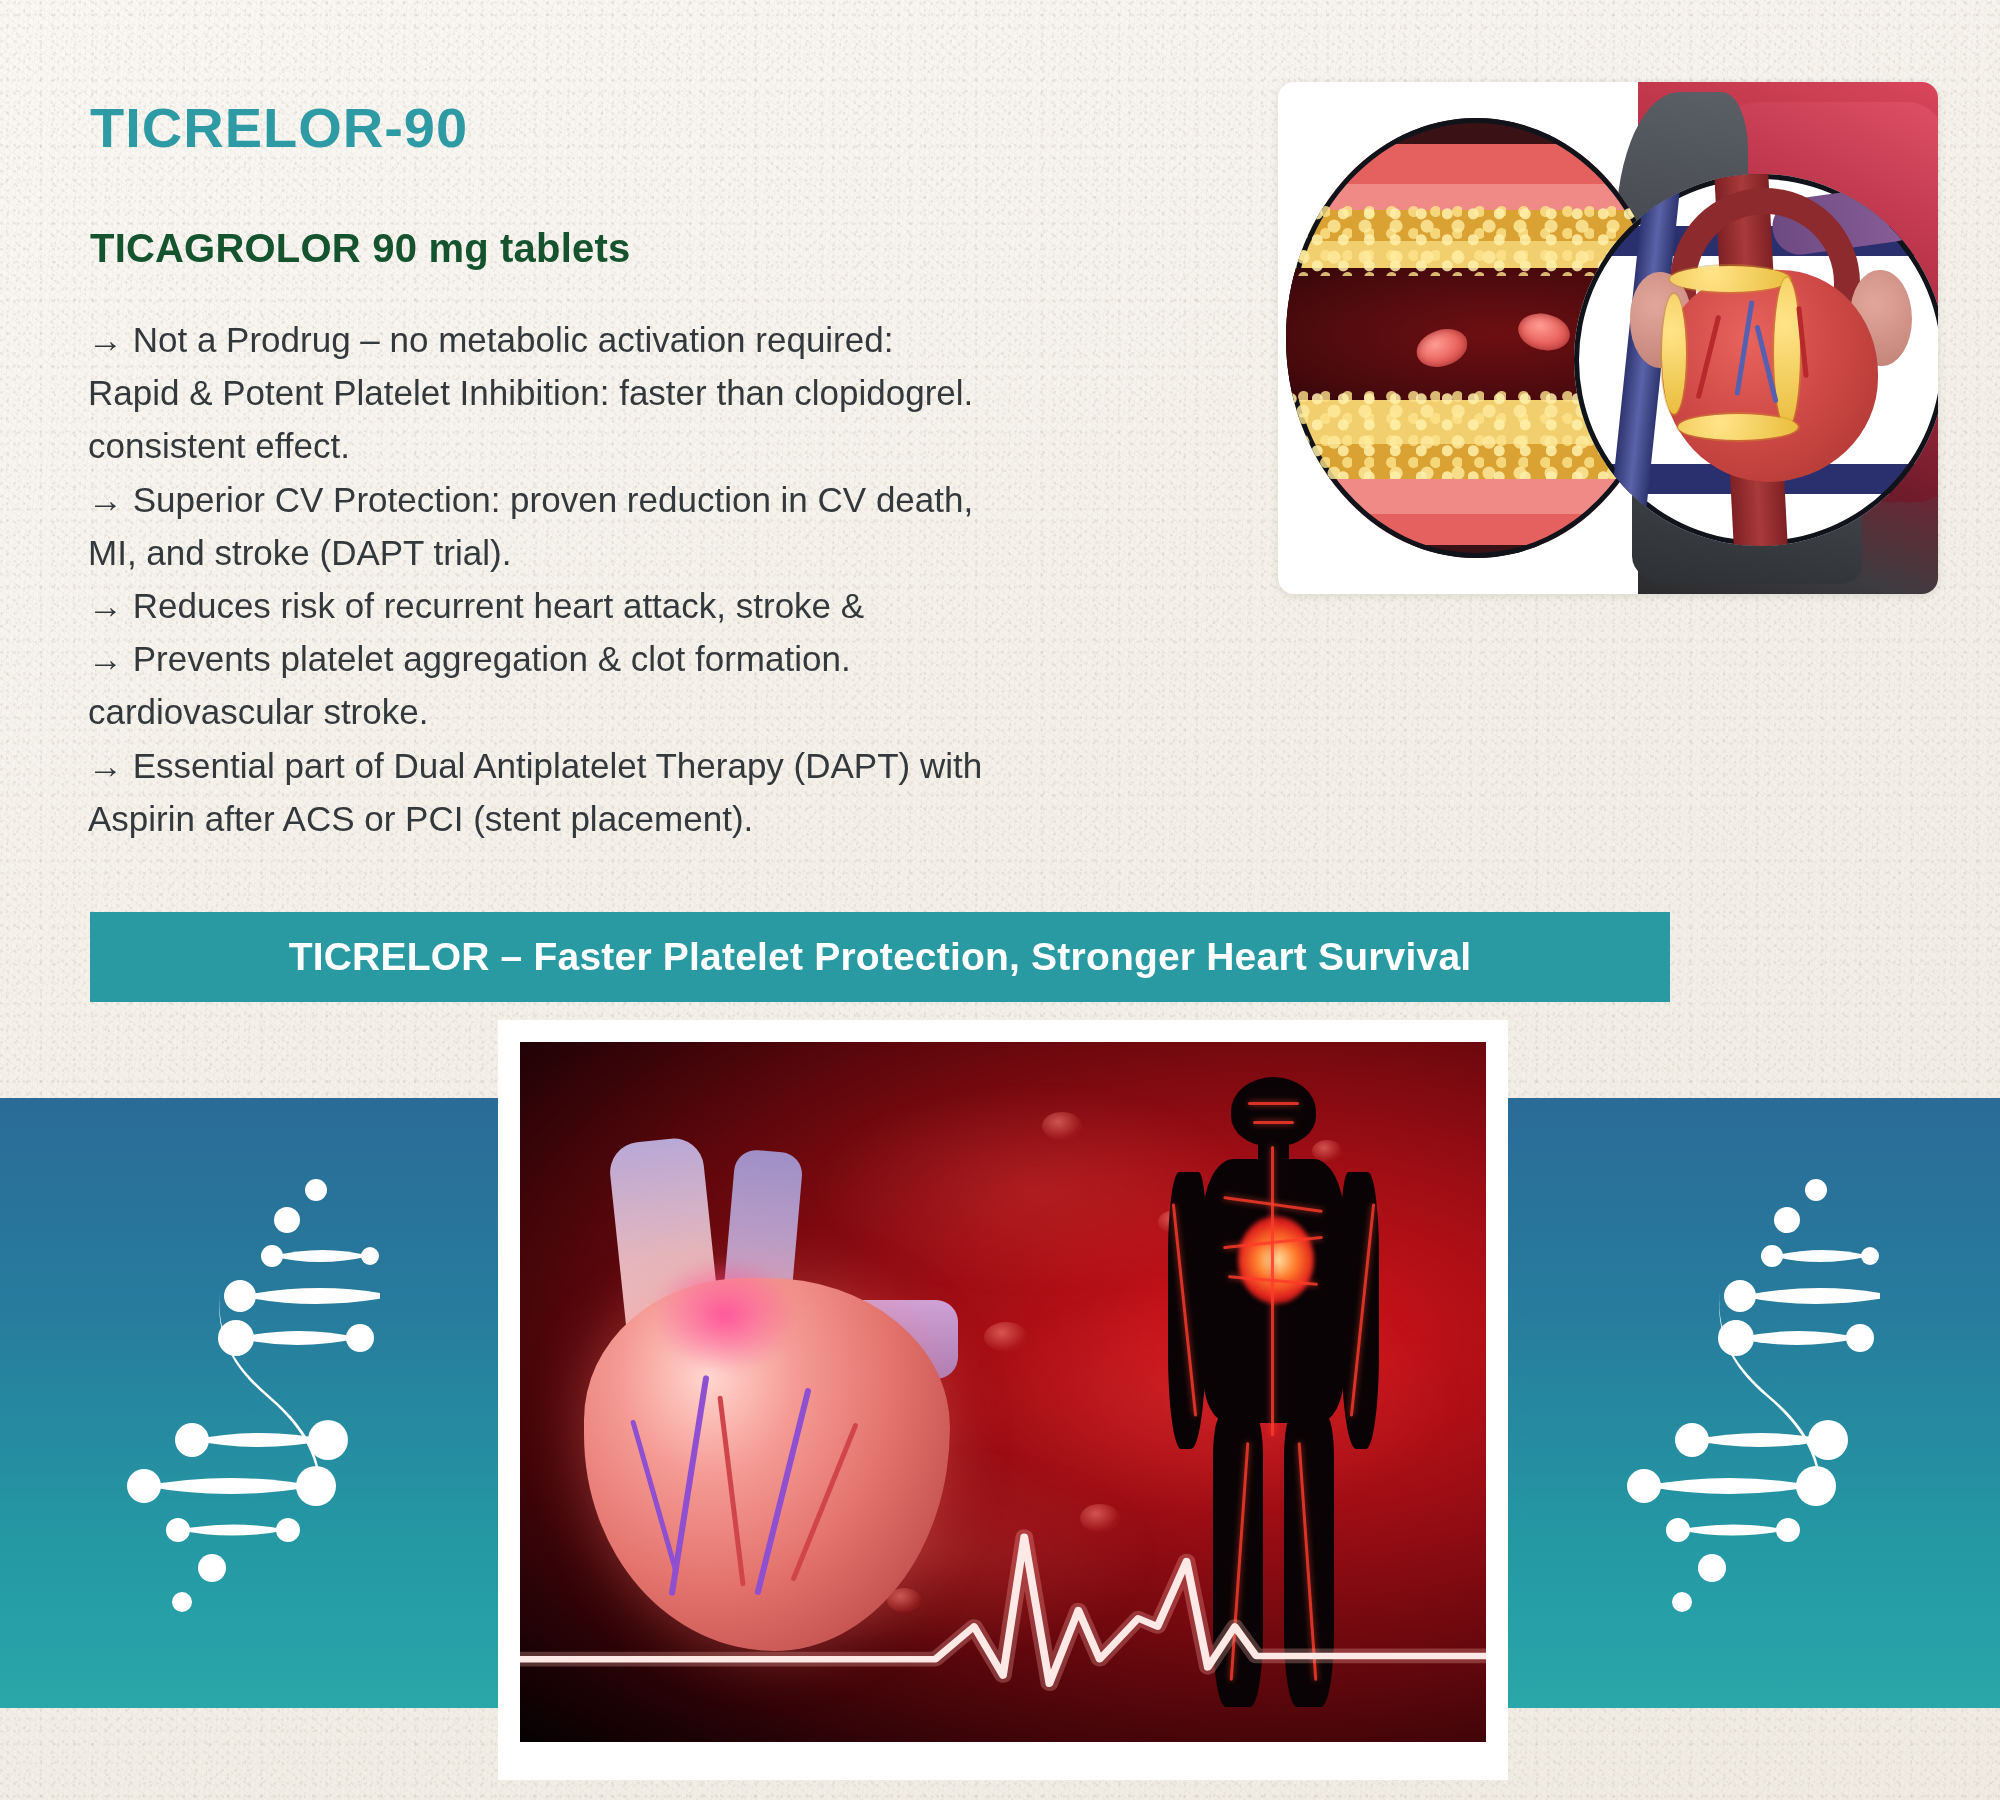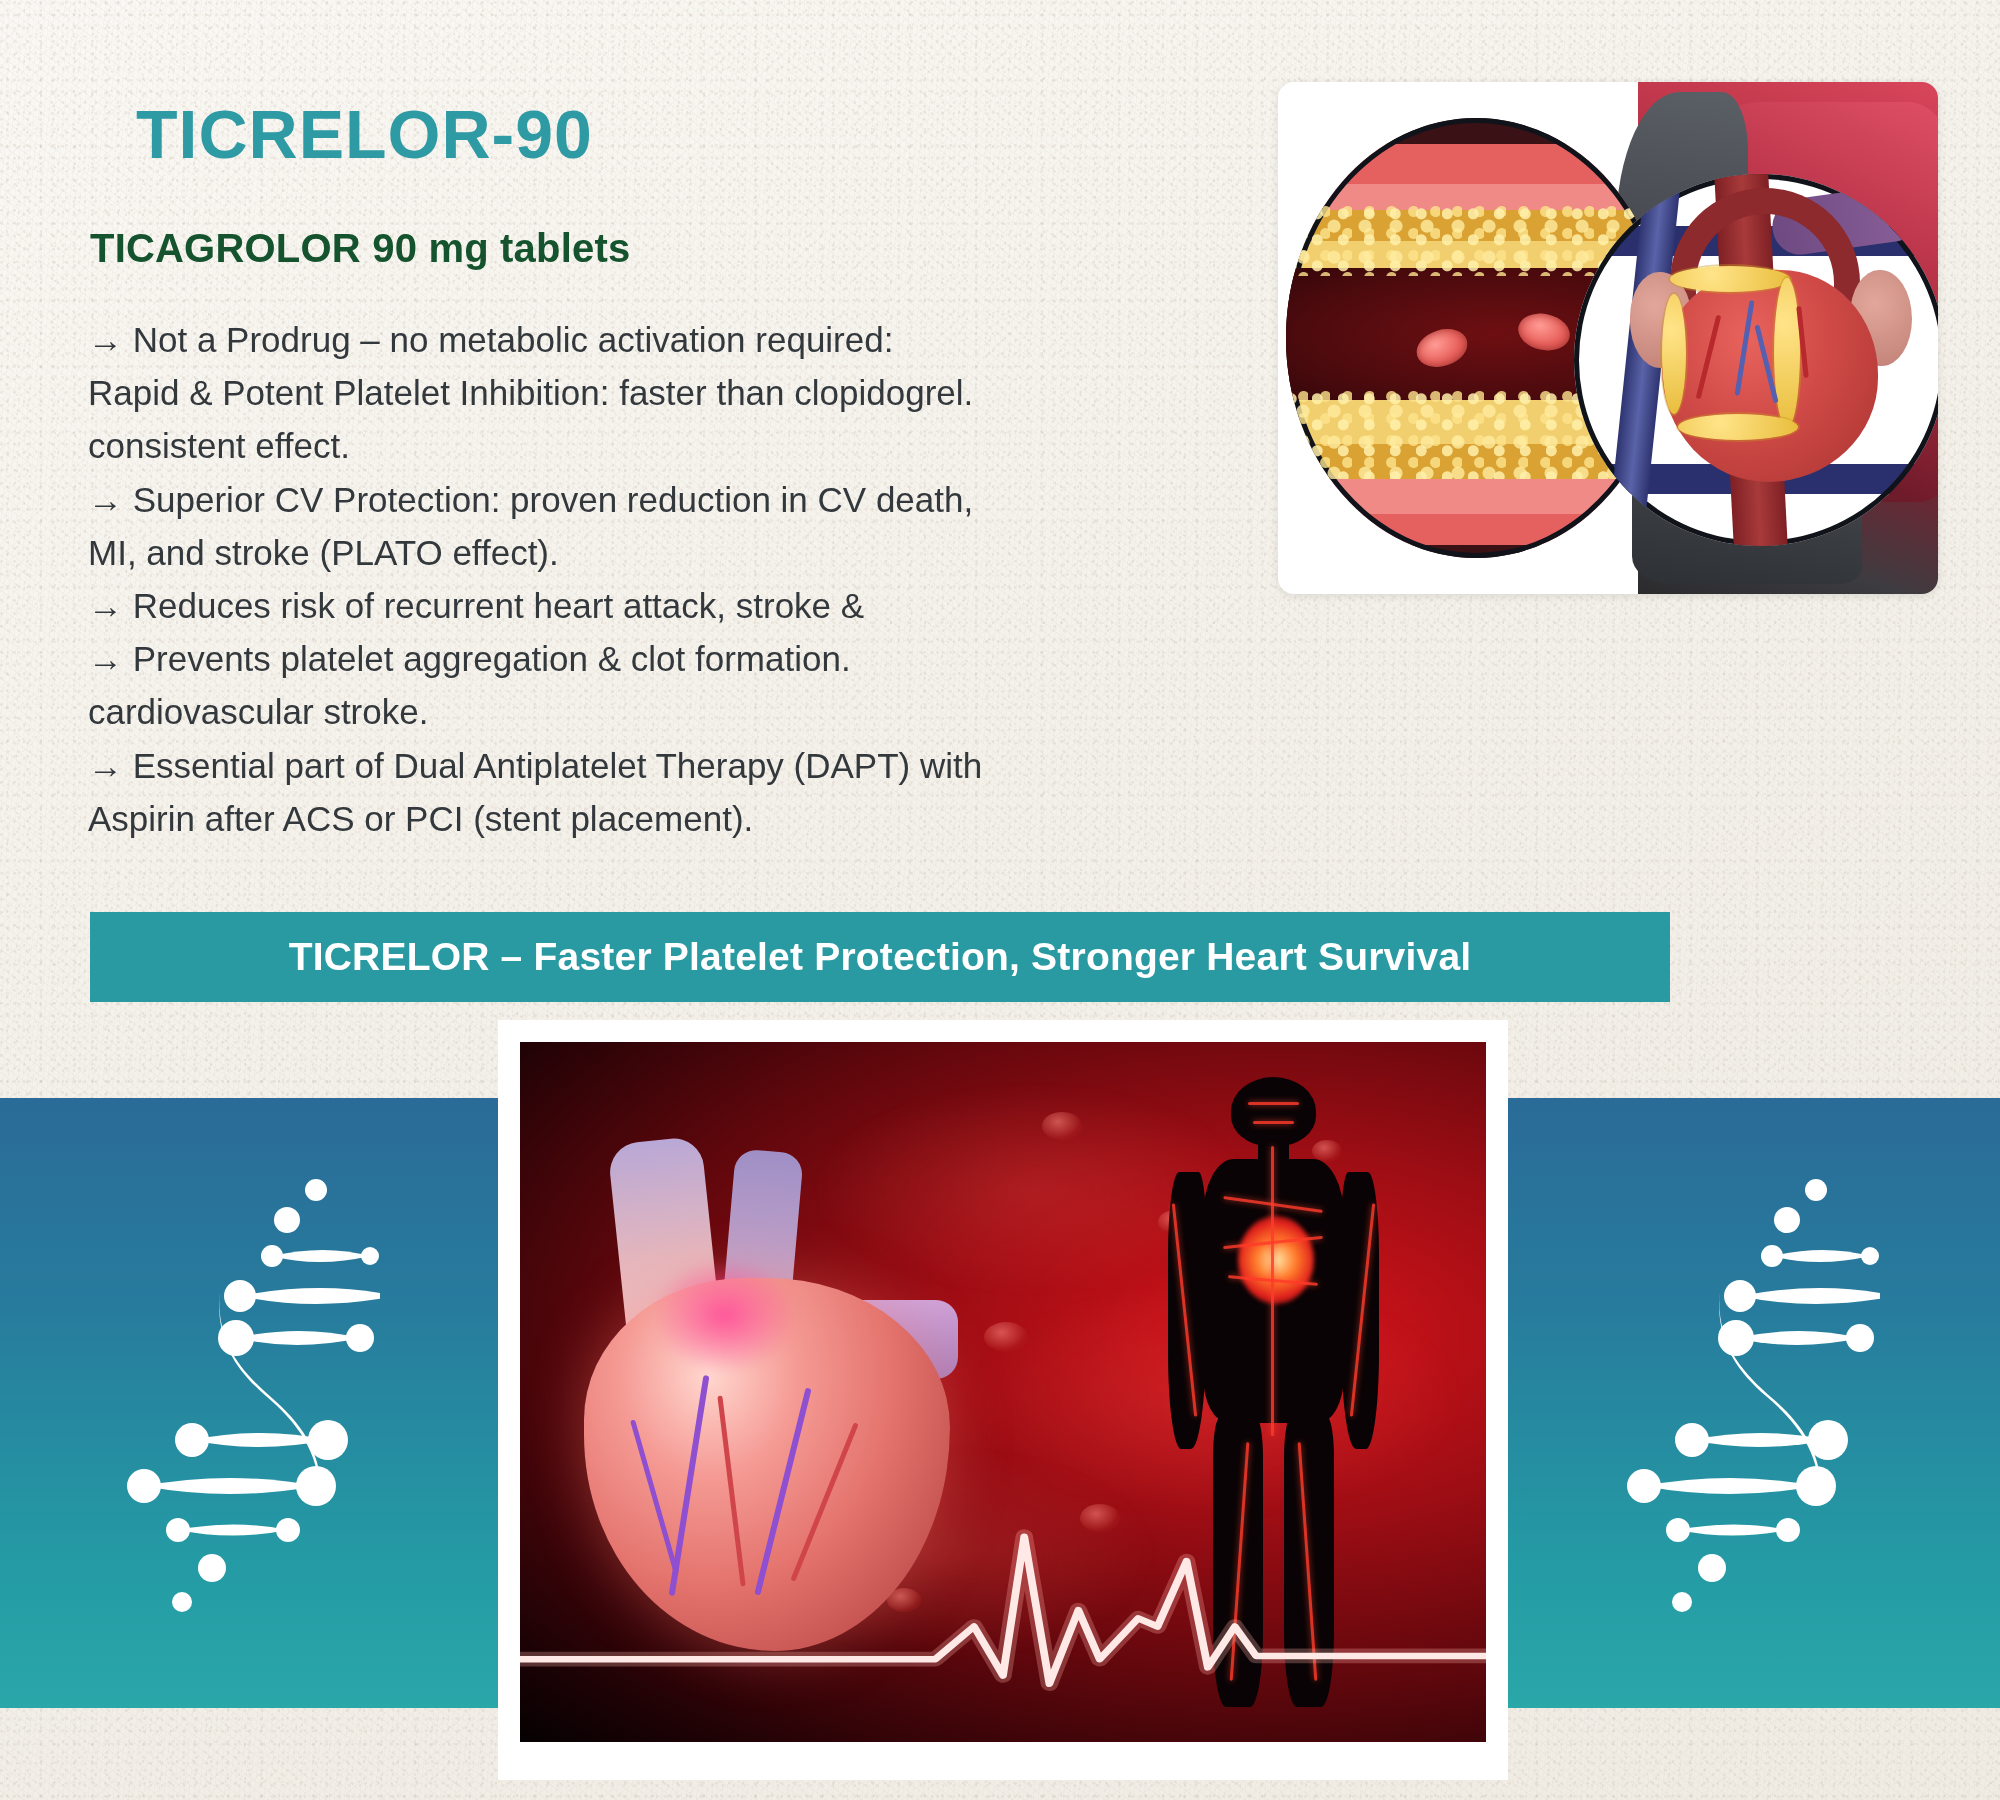--- a/index.html
+++ b/index.html
@@ -25,22 +25,22 @@
       repeating-linear-gradient(96deg, rgba(190,180,166,.07) 0 1px, transparent 1px 5px),
       linear-gradient(160deg,#faf8f4 0%,#f4f1ea 45%,#f0ece4 100%);
     background-size:13px 13px, 17px 17px, 11px 11px, 19px 19px, auto, auto, auto, auto;
   }
 
   
   #content{ position:absolute; inset:0; }
 
   #page-title{
     position:absolute; left:90px; top:100px;
-    font-size:68px; font-weight:800; letter-spacing:1px;
-    color:#2e9aa4; line-height:1;margin-left:46px;
+    font-size:56px; font-weight:800; letter-spacing:1px;
+    color:#2e9aa4; line-height:1;
   }
   #subtitle{
     position:absolute; left:90px; top:226px;
     font-size:40px; font-weight:800; color:#14532d; letter-spacing:.2px;
   }
   #body-copy{
     position:absolute; left:88px; top:313px; width:1160px;
     font-size:35px; line-height:1.52; color:#33383d; font-weight:400;
   }
   #body-copy .ln{ display:block; white-space:nowrap; }
@@ -263,21 +263,21 @@
 <div id="content">
 
   <h1 id="page-title">TICRELOR-90</h1>
   <h2 id="subtitle">TICAGROLOR 90 mg tablets</h2>
 
   <div id="body-copy">
     <span class="ln">→ Not a Prodrug – no metabolic activation required:</span>
     <span class="ln">Rapid &amp; Potent Platelet Inhibition: faster than clopidogrel.</span>
     <span class="ln">consistent effect.</span>
     <span class="ln">→ Superior CV Protection: proven reduction in CV death,</span>
-    <span class="ln">MI, and stroke (PLATO effect).</span>
+    <span class="ln">MI, and stroke (DAPT trial).</span>
     <span class="ln">→ Reduces risk of recurrent heart attack, stroke &amp;</span>
     <span class="ln">→ Prevents platelet aggregation &amp; clot formation.</span>
     <span class="ln">cardiovascular stroke.</span>
     <span class="ln">→ Essential part of Dual Antiplatelet Therapy (DAPT) with</span>
     <span class="ln">Aspirin after ACS or PCI (stent placement).</span>
   </div>
 
   <div id="artery-heart-photo">
 
     <div id="chest-person">

